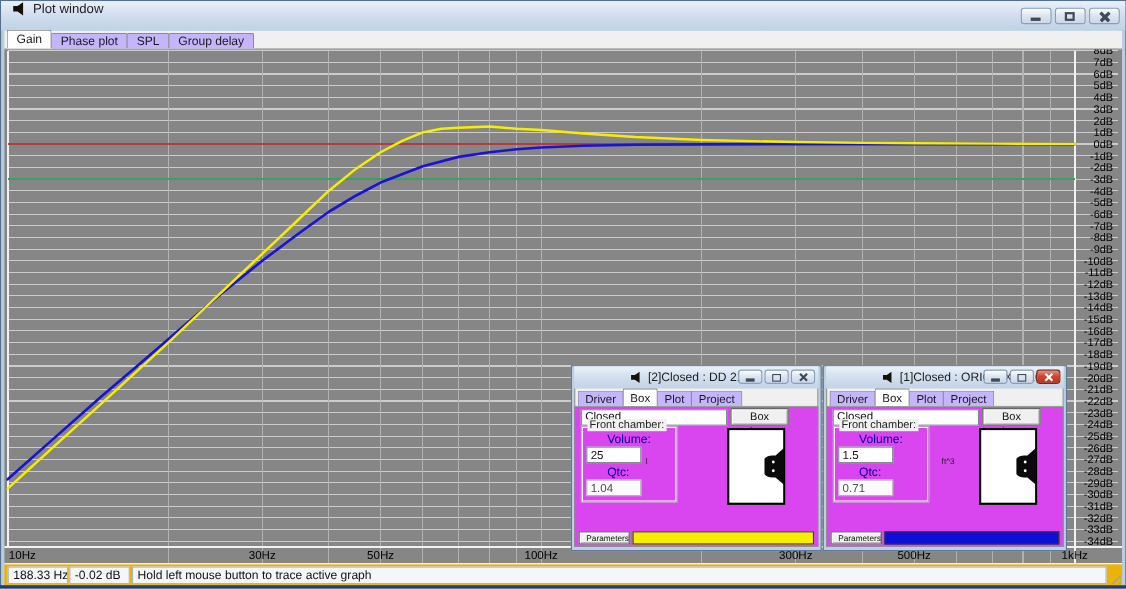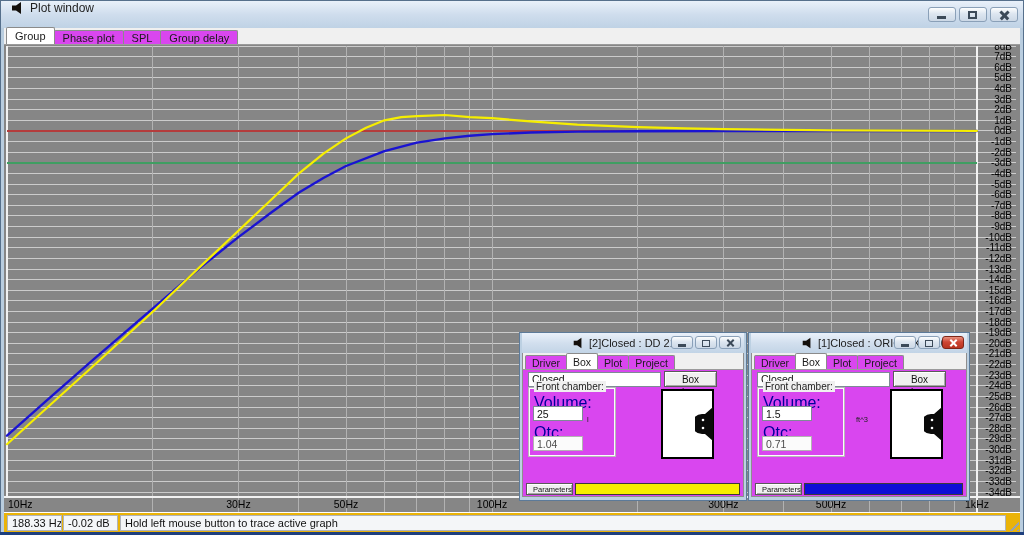--- a/index.html
+++ b/index.html
@@ -20,21 +20,21 @@
   .g-min{position:absolute;left:50%;top:8px;width:9px;height:3px;margin-left:-5px;background:#3c4a59;}
   .g-max{position:absolute;left:50%;top:3px;width:9px;height:8px;margin-left:-5px;border:2px solid #3c4a59;}
   .g-x1,.g-x2{position:absolute;left:50%;top:6px;width:11px;height:2.5px;margin-left:-5px;background:#3c4a59;}
   .g-x1{transform:rotate(45deg);} .g-x2{transform:rotate(-45deg);}
   .wbtn.red .g-x1,.wbtn.red .g-x2{background:#fff;}
 
   
   .tabstrip{position:absolute;left:4px;top:28px;width:1016px;height:17px;background:#f0f0f0;
     display:flex;align-items:flex-end;padding-left:2px;border-bottom:1px solid #9b9b9b;}
   .tab{font-size:11px;color:#1b1b1b;padding:1px 8px 2px 8px;border:1px solid #8b8b8b;border-bottom:none;
-    background:#d946ef;height:14px;line-height:12px;margin-right:-1px;border-radius:2px 2px 0 0;}
+    background:#c4b5fd;height:14px;line-height:12px;margin-right:-1px;border-radius:2px 2px 0 0;}
   .tab.sel{background:#fff;height:17px;line-height:14px;position:relative;z-index:2;}
 
   
   .plotwrap{position:absolute;left:4px;top:45px;width:1016px;height:467px;background:#868686;}
   svg text{font-family:"Liberation Sans",sans-serif;}
 
   
   .statusbar{position:absolute;left:4px;top:512px;width:1016px;height:20px;background:#eab308;border-top:1px solid #fff;}
   .scell{position:absolute;top:2px;height:16px;border:1px solid #b0b4b9;background:#f4f6f8;
     font-size:11px;color:#111;line-height:14px;padding:0 4px;white-space:nowrap;overflow:hidden;}
@@ -60,21 +60,21 @@
   .dw-tabs .tab.sel{height:16px;}
   .dw-body{position:relative;background:#d946ef;height:127px;border:1px solid #8e8e8e;border-top:none;}
   .closed-field{position:absolute;left:5px;top:2px;width:133px;height:15px;background:#fff;
     border:1px solid #7e8a96;font-size:10.5px;color:#111;line-height:13px;padding-left:3px;}
   .btn{background:#f0f0f0;border:1px solid #5a5a5a;box-shadow:inset 1px 1px 0 #fff,inset -1px -1px 0 #a8a8a8;
     color:#111;text-align:center;}
   .boxshape{position:absolute;left:141px;top:1px;width:53px;height:16px;font-size:10px;line-height:13px;}
   .group{position:absolute;left:5px;top:17px;width:88px;height:70px;border:1px solid #b9b9b9;
     box-shadow:inset 0 0 0 1px #fdfdfd;}
   .group-label{position:absolute;left:5px;top:-7px;background:#f0f0f0;padding:0 2px;font-size:10px;color:#222;}
-  .fld-label{position:absolute;left:5px;font-size:16px;color:#00009a;}
+  .fld-label{position:absolute;left:23px;font-size:11px;color:#00009a;}
   .fld{position:absolute;left:4px;width:50px;height:15px;font-size:10.5px;color:#111;
     font-family:"Liberation Sans",sans-serif;background:#fff;border:1px solid #7e8a96;padding:0 0 0 3px;}
   .fld[disabled]{background:#fbfbfb;border-color:#b3b3b3;color:#4c4c4c;}
   .unit{position:absolute;left:58px;font-size:7.5px;color:#222;}
   .diagram{position:absolute;left:138px;top:19px;width:53px;height:70px;background:#fff;border:2px solid #000;}
   .diagram svg{position:absolute;right:-1px;top:50%;transform:translateY(-50%);}
   .params{position:absolute;left:3px;top:113px;width:47px;height:12px;font-size:7.5px;line-height:9px;}
   .colorbar{position:absolute;left:52px;top:113px;right:3px;height:12px;border:1px solid #3a3a3a;}
 </style>
 </head>
@@ -98,21 +98,21 @@
     <div class="wbtn">
         <span class="g-max"></span>
       </div>
     <div class="wbtn">
         <span class="g-x1"></span>
         <span class="g-x2"></span>
       </div>
   </div>
 
   <div class="tabstrip">
-    <div class="tab sel">Group</div>
+    <div class="tab sel">Gain</div>
     <div class="tab">Phase plot</div>
     <div class="tab">SPL</div>
     <div class="tab">Group delay</div>
   </div>
 
   <div class="plotwrap">
     <svg id="plot-svg" width="1016" height="467" viewBox="0 0 1016 467">
         <line x1="3" y1="1" x2="1012" y2="1" stroke="#cccccc" stroke-width="1" shape-rendering="crispEdges"></line>
         <line x1="3" y1="11.619047619047619" x2="1012" y2="11.619047619047619" stroke="#cccccc" stroke-width="1" shape-rendering="crispEdges"></line>
         <line x1="3" y1="22.238095238095237" x2="1012" y2="22.238095238095237" stroke="#cccccc" stroke-width="1" shape-rendering="crispEdges"></line>

